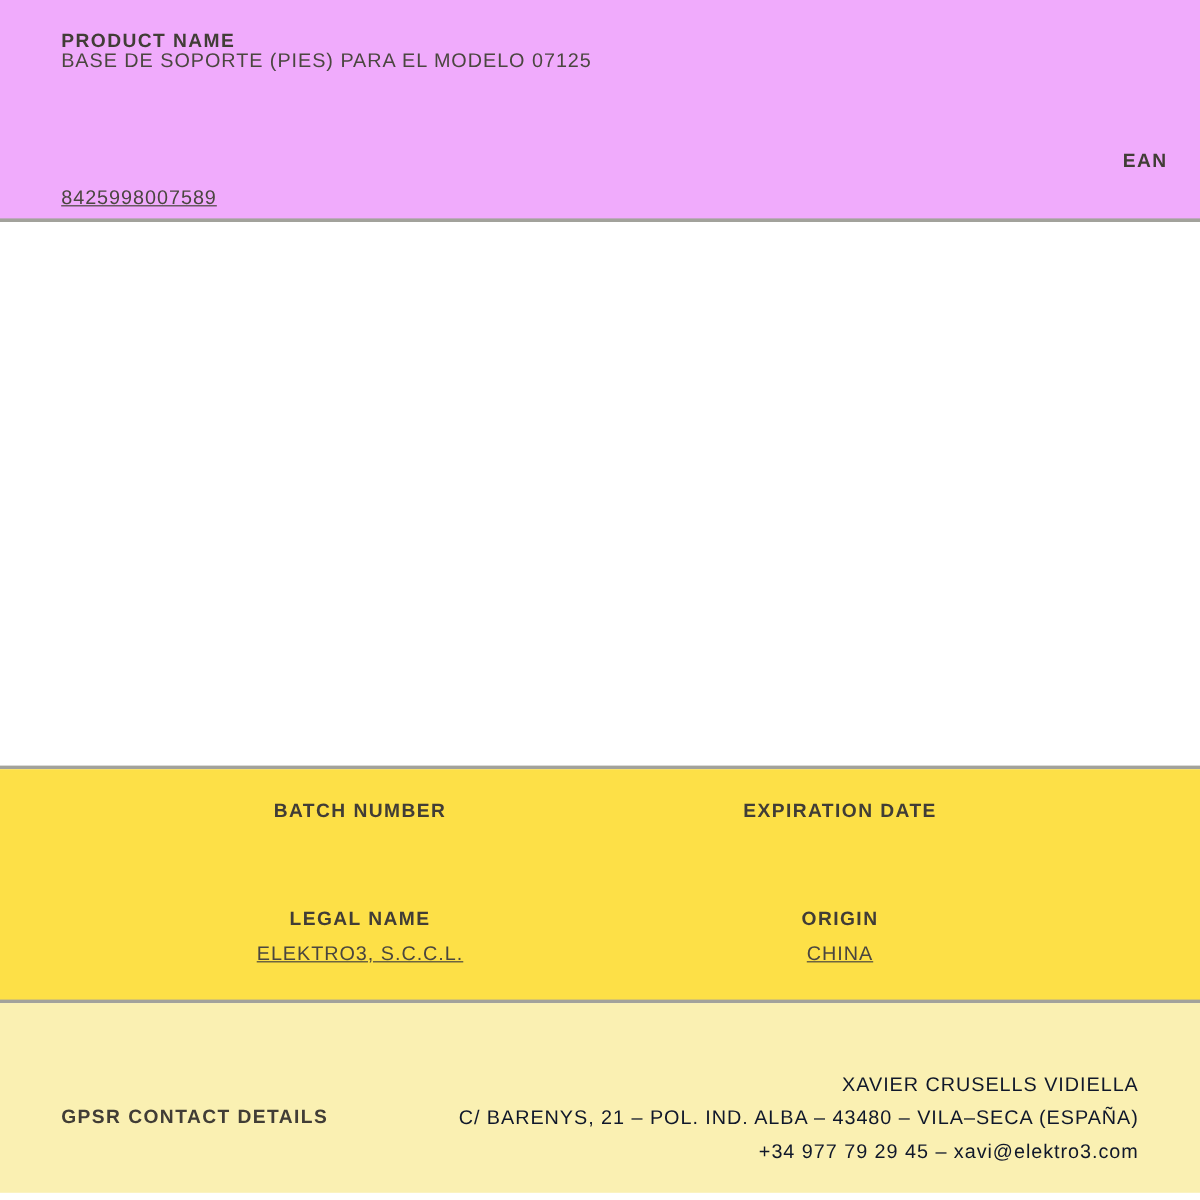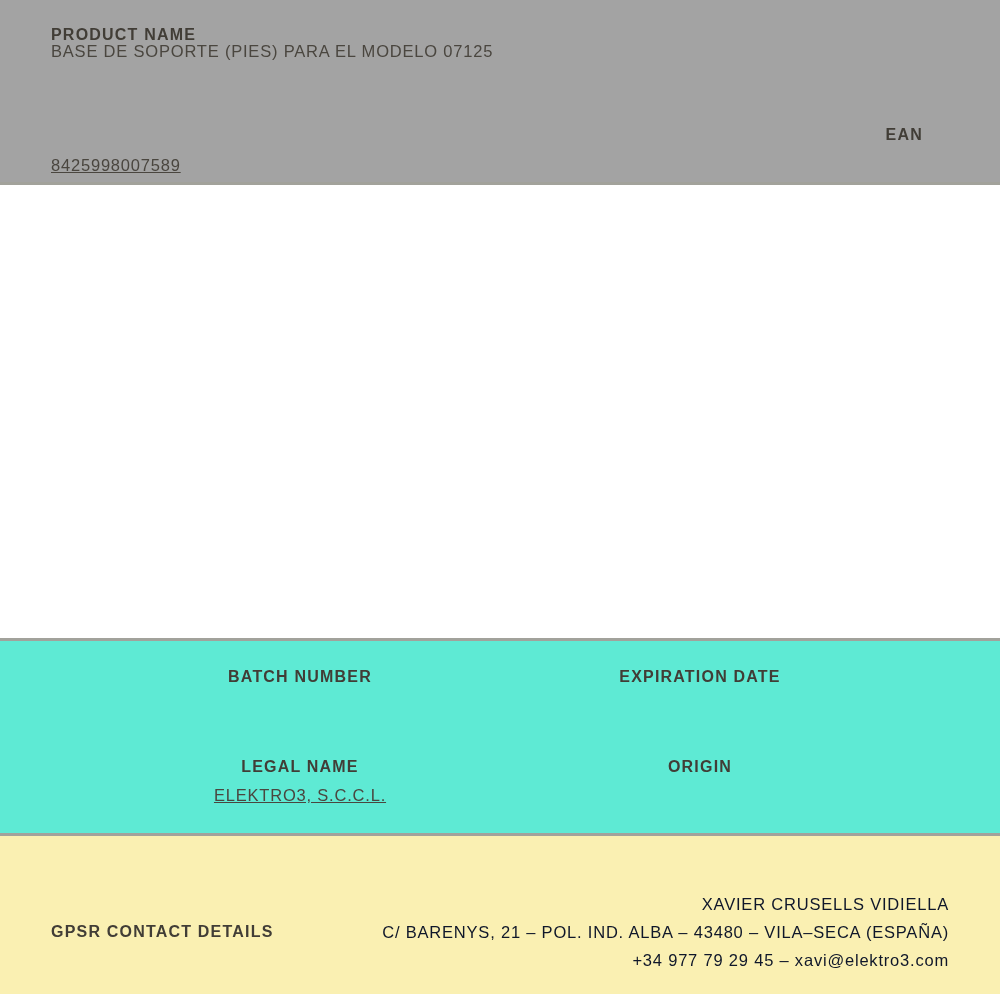--- a/index.html
+++ b/index.html
@@ -24,39 +24,39 @@
   .value {
     font-weight: 400;
     font-size: 16.5px;
     letter-spacing: 0.8px;
     color: #4a463f;
     line-height: 17px;
   }
 
   
   .section-top {
-    background: #a3a3a3;
+    background: #f0abfc;
     height: 185px;
     border-bottom: 3px solid #a2a29b;
-    padding: 27px 77px 0 51px;
+    padding: 27px 27px 0 51px;
   }
   .section-top .value { margin-top: 0; }
   .section-top .label-ean { margin-top: 67px; text-align: right; }
   .section-top .value-ean { margin-top: 14px; text-decoration: underline; }
 
   
   .section-middle {
     background: #ffffff;
     height: 456px;
     border-bottom: 3px solid #a2a29b;
   }
 
   
   .section-details {
-    background: #5eead4;
+    background: #fde047;
     height: 195px;
     border-bottom: 3px solid #a2a29b;
     padding: 28px 100px 0 100px;
   }
   .detail-row { display: flex; }
   .detail-row-first { min-height: 90px; }
   .detail-col { flex: 1; text-align: center; }
   .detail-col .value { margin-top: 12px; text-decoration: underline; }
 
   
@@ -109,20 +109,21 @@
         <div class="value"></div>
       </div>
     </div>
     <div class="detail-row">
       <div class="detail-col">
         <div class="label">LEGAL NAME</div>
         <div class="value">ELEKTRO3, S.C.C.L.</div>
       </div>
       <div class="detail-col">
         <div class="label">ORIGIN</div>
+        <div class="value">CHINA</div>
       </div>
     </div>
   </div>
 
   <div class="section-gpsr">
     <div class="gpsr-label">GPSR CONTACT DETAILS</div>
     <div class="gpsr-contact">
       <div>XAVIER CRUSELLS VIDIELLA</div>
       <div>C/ BARENYS, 21 – POL. IND. ALBA – 43480 – VILA–SECA (ESPAÑA)</div>
       <div>+34 977 79 29 45 – xavi@elektro3.com</div>

